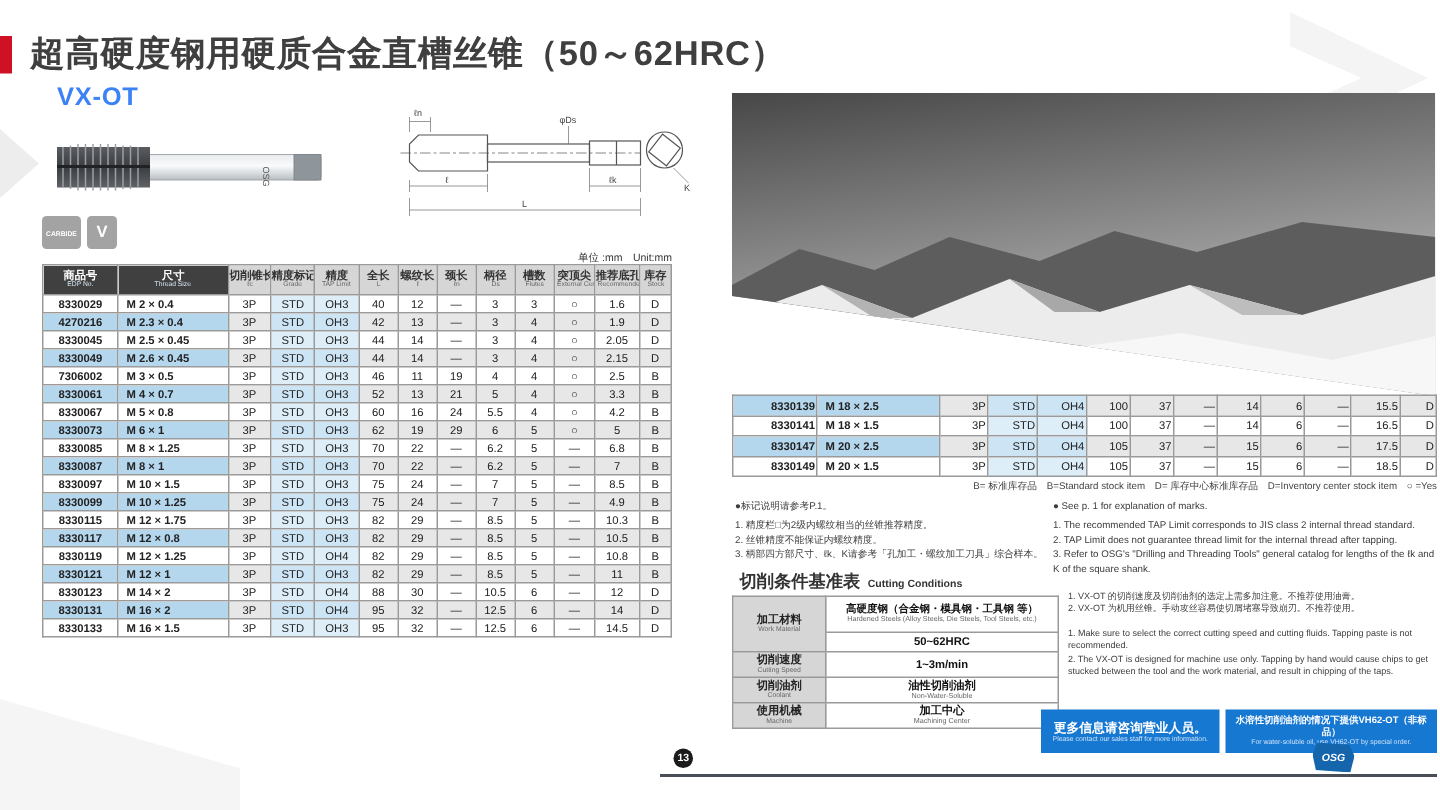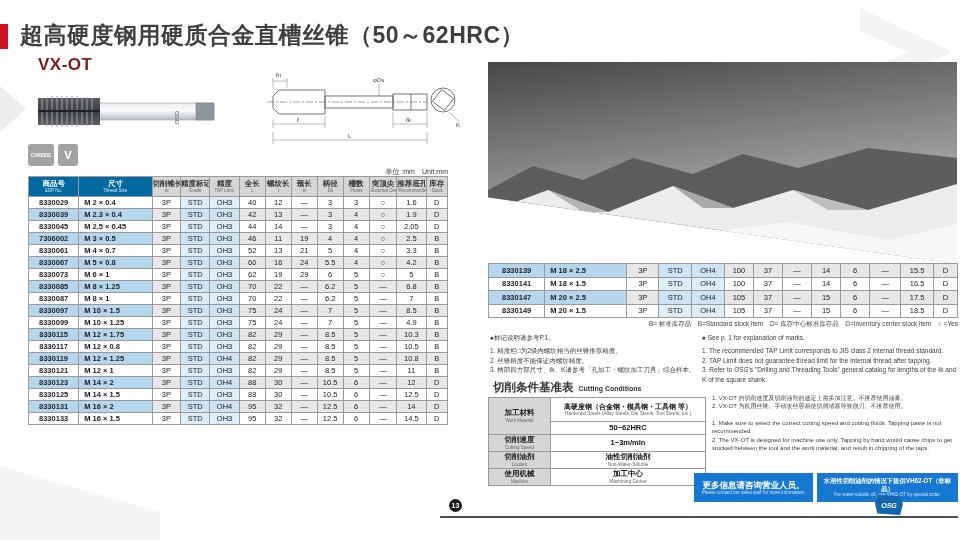--- a/index.html
+++ b/index.html
@@ -12,40 +12,40 @@
   .chev-tr { right:8px; top:8px; width:92px; height:88px;
     clip-path:polygon(0 0,100% 50%,0 100%,0 74%,52% 50%,0 26%); }
   .chev-l1 { left:0; top:86px; width:26px; height:46px;
     clip-path:polygon(0 0,100% 50%,0 100%); background:#ededed; }
   .chev-bl { left:0; top:466px; width:160px; height:110px;
     clip-path:polygon(0 0,100% 42%,100% 78%,0 120%); background:#f5f5f5; }
 
   
   .title-accent { position:absolute; left:0; top:24px; width:8px; height:25px; background:#cf1126; }
   .page-title { position:absolute; left:20px; top:20px; font-size:23px; font-weight:bold; color:#3f3f3f; letter-spacing:0.5px; }
-  .model { position:absolute; left:38px; top:55px; font-size:17px; font-weight:bold; color:#7f1d1d; letter-spacing:0.5px; }
+  .model { position:absolute; left:38px; top:55px; font-size:17px; font-weight:bold; color:#3b82f6; letter-spacing:0.5px; }
 
   
   .badges { position:absolute; left:28px; top:144px; display:flex; gap:4px; }
   .badge { background:#a3a3a3; border-radius:3px; color:#fff; display:flex; align-items:center; justify-content:center; }
   .badge.carbide { width:26px; height:22px; font-size:4.5px; font-weight:bold; letter-spacing:0; }
   .badge.vtype { width:20px; height:22px; font-size:11px; font-weight:bold; }
 
   .unit-label { position:absolute; left:300px; top:167px; width:148px; text-align:right; font-size:7px; color:#333; }
 
   
   table.spec { border-collapse:collapse; table-layout:fixed; width:100%; }
   table.spec td, table.spec th { border:1px solid #9a9a9a; font-size:7.5px; color:#222;
     text-align:center; vertical-align:middle; padding:0 1px; overflow:hidden; white-space:nowrap; }
   .tbl-main { position:absolute; left:28px; top:176px; width:420px; }
   .tbl-cont { position:absolute; left:488px; top:263px; width:470px; }
   .tbl-main table.spec td { height:12px; }
-  .tbl-cont table.spec td { height:13.5px; }
+  .tbl-cont table.spec td { height:13.5px;text-align:right; }
   table.spec th { background:#d6d6d6; height:20px; padding:1px 0; }
-  table.spec th:nth-child(-n+2) { background:#0369a1; }
+  table.spec th:nth-child(-n+2) { background:#404040; }
   .h-cn { font-size:7.5px; font-weight:bold; color:#333; line-height:1.1; }
   .h-en { font-size:5px; font-weight:normal; color:#666; line-height:1.1; transform:scale(0.9); }
   th:nth-child(-n+2) .h-cn { color:#fff; }
   th:nth-child(-n+2) .h-en { color:#d7e6f4; }
   table.spec td:nth-child(1), table.spec td:nth-child(2) { font-weight:bold; }
   table.spec td:nth-child(2) { text-align:left; padding-left:5px; }
   
   .tbl-main tr:nth-child(even) td { background:#e7e7e7; }
   .tbl-main tr:nth-child(even) td:nth-child(-n+2) { background:#b5d7ee; }
   .tbl-cont tr:nth-child(odd) td { background:#e7e7e7; }
@@ -293,21 +293,21 @@
             <td>40</td>
             <td>12</td>
             <td>—</td>
             <td>3</td>
             <td>3</td>
             <td>○</td>
             <td>1.6</td>
             <td>D</td>
           </tr>
           <tr>
-            <td>8330039</td>
+            <td>4270216</td>
             <td>M 2.3 × 0.4</td>
             <td>3P</td>
             <td>STD</td>
             <td>OH3</td>
             <td>42</td>
             <td>13</td>
             <td>—</td>
             <td>3</td>
             <td>4</td>
             <td>○</td>
@@ -320,20 +320,35 @@
             <td>3P</td>
             <td>STD</td>
             <td>OH3</td>
             <td>44</td>
             <td>14</td>
             <td>—</td>
             <td>3</td>
             <td>4</td>
             <td>○</td>
             <td>2.05</td>
+            <td>D</td>
+          </tr>
+          <tr>
+            <td>8330049</td>
+            <td>M 2.6 × 0.45</td>
+            <td>3P</td>
+            <td>STD</td>
+            <td>OH3</td>
+            <td>44</td>
+            <td>14</td>
+            <td>—</td>
+            <td>3</td>
+            <td>4</td>
+            <td>○</td>
+            <td>2.15</td>
             <td>D</td>
           </tr>
           <tr>
             <td>7306002</td>
             <td>M 3 × 0.5</td>
             <td>3P</td>
             <td>STD</td>
             <td>OH3</td>
             <td>46</td>
             <td>11</td>
@@ -515,35 +530,20 @@
             <td>3P</td>
             <td>STD</td>
             <td>OH4</td>
             <td>88</td>
             <td>30</td>
             <td>—</td>
             <td>10.5</td>
             <td>6</td>
             <td>—</td>
             <td>12</td>
-            <td>D</td>
-          </tr>
-          <tr>
-            <td>8330125</td>
-            <td>M 14 × 1.5</td>
-            <td>3P</td>
-            <td>STD</td>
-            <td>OH3</td>
-            <td>88</td>
-            <td>30</td>
-            <td>—</td>
-            <td>10.5</td>
-            <td>6</td>
-            <td>—</td>
-            <td>12.5</td>
             <td>D</td>
           </tr>
           <tr>
             <td>8330131</td>
             <td>M 16 × 2</td>
             <td>3P</td>
             <td>STD</td>
             <td>OH4</td>
             <td>95</td>
             <td>32</td>

